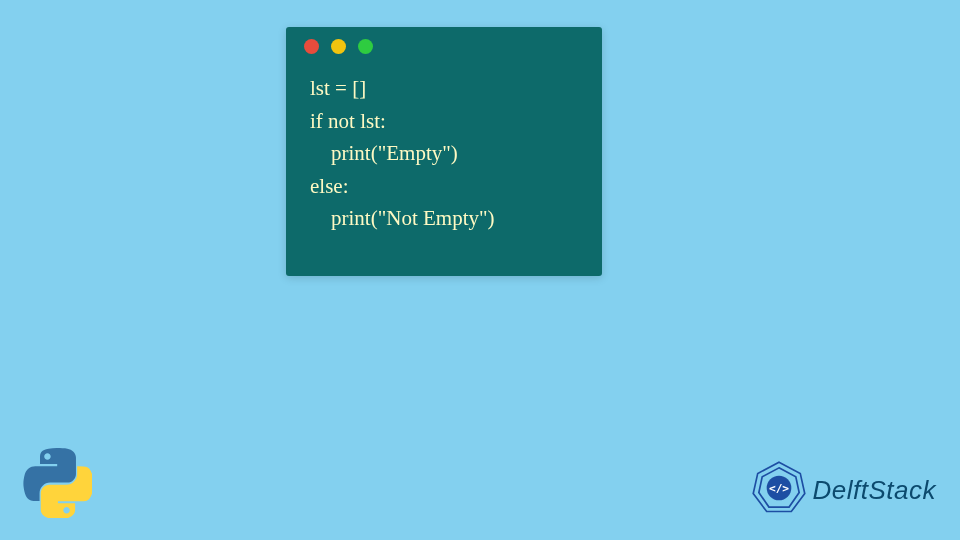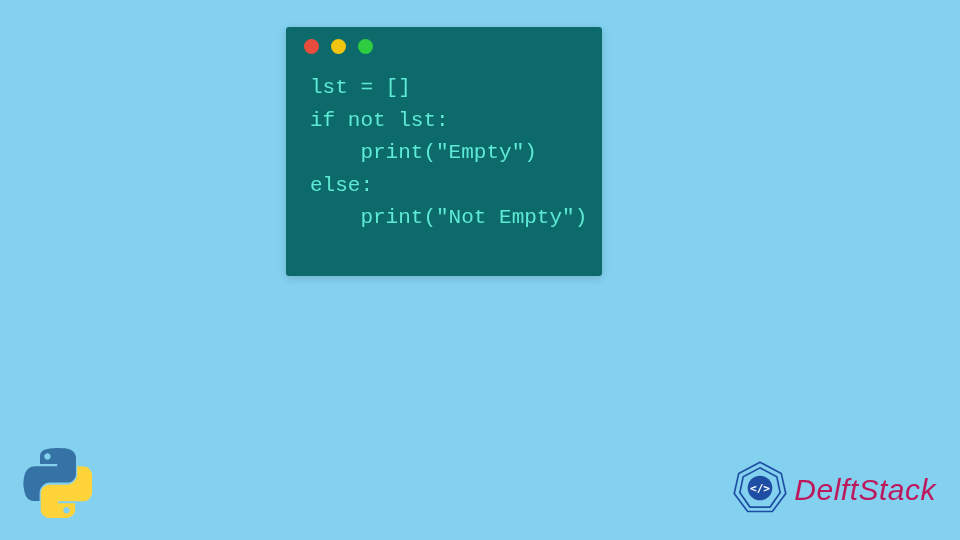--- a/index.html
+++ b/index.html
@@ -30,42 +30,42 @@
   .dot {
     width: 15px;
     height: 15px;
     border-radius: 50%;
   }
   .dot.red    { background: #e74c3c; }
   .dot.yellow { background: #f1c40f; }
   .dot.green  { background: #2ecc40; }
   .code-body {
     padding: 10px 24px;
-    color: #5eead4;
-    font-family: Liberation Mono, monospace;
+    color: #fef9c3;
+    font-family: Liberation Serif, serif;
     font-size: 21px;
     line-height: 1.55;
     white-space: pre;
   }
   .python-logo {
     position: absolute;
     left: 22px;
     bottom: 18px;
   }
   .delft-logo {
     position: absolute;
     right: 24px;
     bottom: 20px;
     display: flex;
     align-items: center;
     gap: 6px;
   }
   .delft-text {
-    color: #be185d;
-    font-size: 30px;
+    color: #0c4a6e;
+    font-size: 26px;
     font-weight: 500;
     font-style: italic;
     letter-spacing: 0.5px;
   }
 </style>
 </head>
 <body>
 
 <div class="code-window">
   <div class="titlebar">

